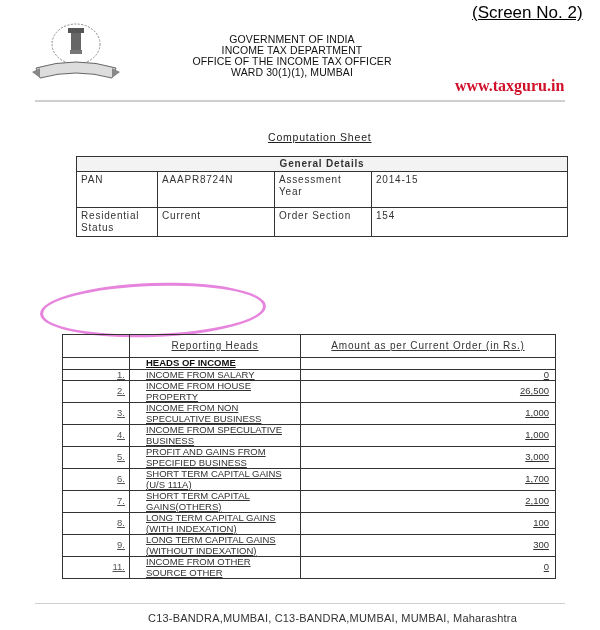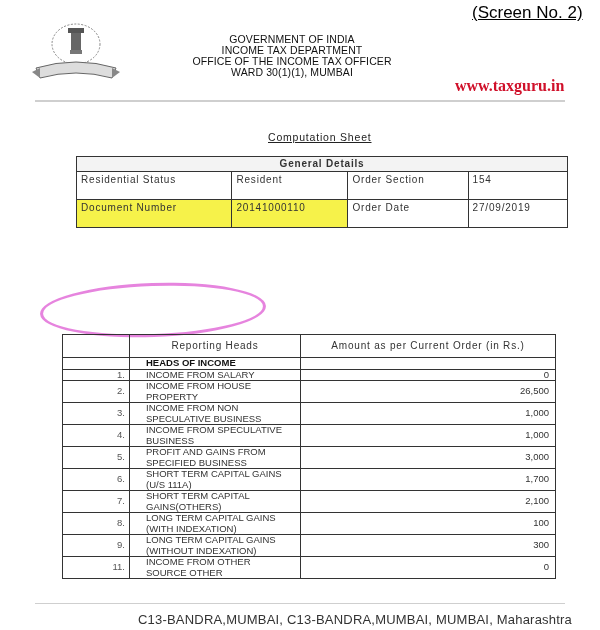--- a/index.html
+++ b/index.html
@@ -12,26 +12,26 @@
   .site { left:455px; top:77px; font-family:Liberation Serif, serif; font-weight:bold; color:#d0102a; font-size:16px; }
   .hr { left:35px; width:530px; height:2px; background:#bbb; opacity:0.7; }
   .title { left:240px; top:131px; font-size:10.5px; text-decoration:underline; color:#222; letter-spacing:0.8px;margin-left:28px; }
   table { border-collapse:collapse; }
   .gen { left:56px; top:156px; width:492px; font-size:10px; color:#333; letter-spacing:0.8px;margin-left:20px; }
   .gen td, .gen th { border:1.4px solid #333; vertical-align:top; padding:2px 4px; line-height:12px; }
   .gen th { font-weight:bold; text-align:center; padding:1px; font-size:10px; background:#f3f3f3; }
   .highlight { background:#f6f24a; }
   .circle { left:40px; top:283px; width:220px; height:48px; border:3px solid #e26fd8; border-radius:50%; opacity:0.85; transform:rotate(-2deg); }
   .rep { left:62px; top:334px; width:494px; font-size:9.5px; color:#333; }
-  .rep td, .rep th { border:1.4px solid #333; padding:0 16px; line-height:10.5px; vertical-align:middle; }
+  .rep td, .rep th { border:1.4px solid #333; padding:0 16px; line-height:10.5px; vertical-align:middle;text-decoration:underline; }
   .rep th { font-weight:normal; text-align:center; height:22px; letter-spacing:0.8px; font-size:10px; }
   .rep td.num { text-align:right; width:34px; padding-right:4px; color:#555; }
   .rep td.amt { text-align:right; width:232px; padding-right:6px; }
   .rep td.head { font-weight:bold; color:#111; }
-  .footer { left:138px; top:612px; font-size:13px; color:#333; letter-spacing:0.2px; }
+  .footer { left:148px; top:612px; font-size:11px; color:#333; letter-spacing:0.2px; }
 </style>
 </head>
 <body>
 
 <div class="abs screen-no"><u>(Screen No. 2)</u></div>
 
 <svg class="abs emblem" viewBox="0 0 92 62">
   <ellipse cx="46" cy="24" rx="24" ry="20" fill="none" stroke="#888" stroke-width="1" stroke-dasharray="2 1.5"></ellipse>
   <rect x="41" y="10" width="10" height="20" fill="#666"></rect>
   <rect x="38" y="8" width="16" height="5" fill="#555"></rect>
@@ -52,31 +52,31 @@
 
 <div class="abs hr" style="top:100px;"></div>
 
 <div class="abs title">Computation Sheet</div>
 
 <table class="abs gen">
   <tbody>
       <tr>
     <th colspan="4">General Details</th>
   </tr>
+  <tr style="height:36px;">
+    <td style="width:72px;">PAN</td>
+    <td style="width:108px;">AAAPR8724N</td>
+    <td style="width:88px;">Assessment Year</td>
+    <td>2014-15</td>
+  </tr>
   <tr style="height:28px;padding-left:20px;">
     <td>Residential Status</td>
-    <td>Resident</td>
+    <td>Current</td>
     <td>Order Section</td>
     <td>154</td>
-  </tr>
-  <tr style="height:28px;">
-    <td class="highlight">Document Number</td>
-    <td class="highlight">20141000110</td>
-    <td>Order Date</td>
-    <td>27/09/2019</td>
   </tr>
 </tbody>
   </table>
 
 <div class="abs circle"></div>
 
 <table class="abs rep">
   <tbody>
       <tr>
     <th style="width:34px;"></th>

